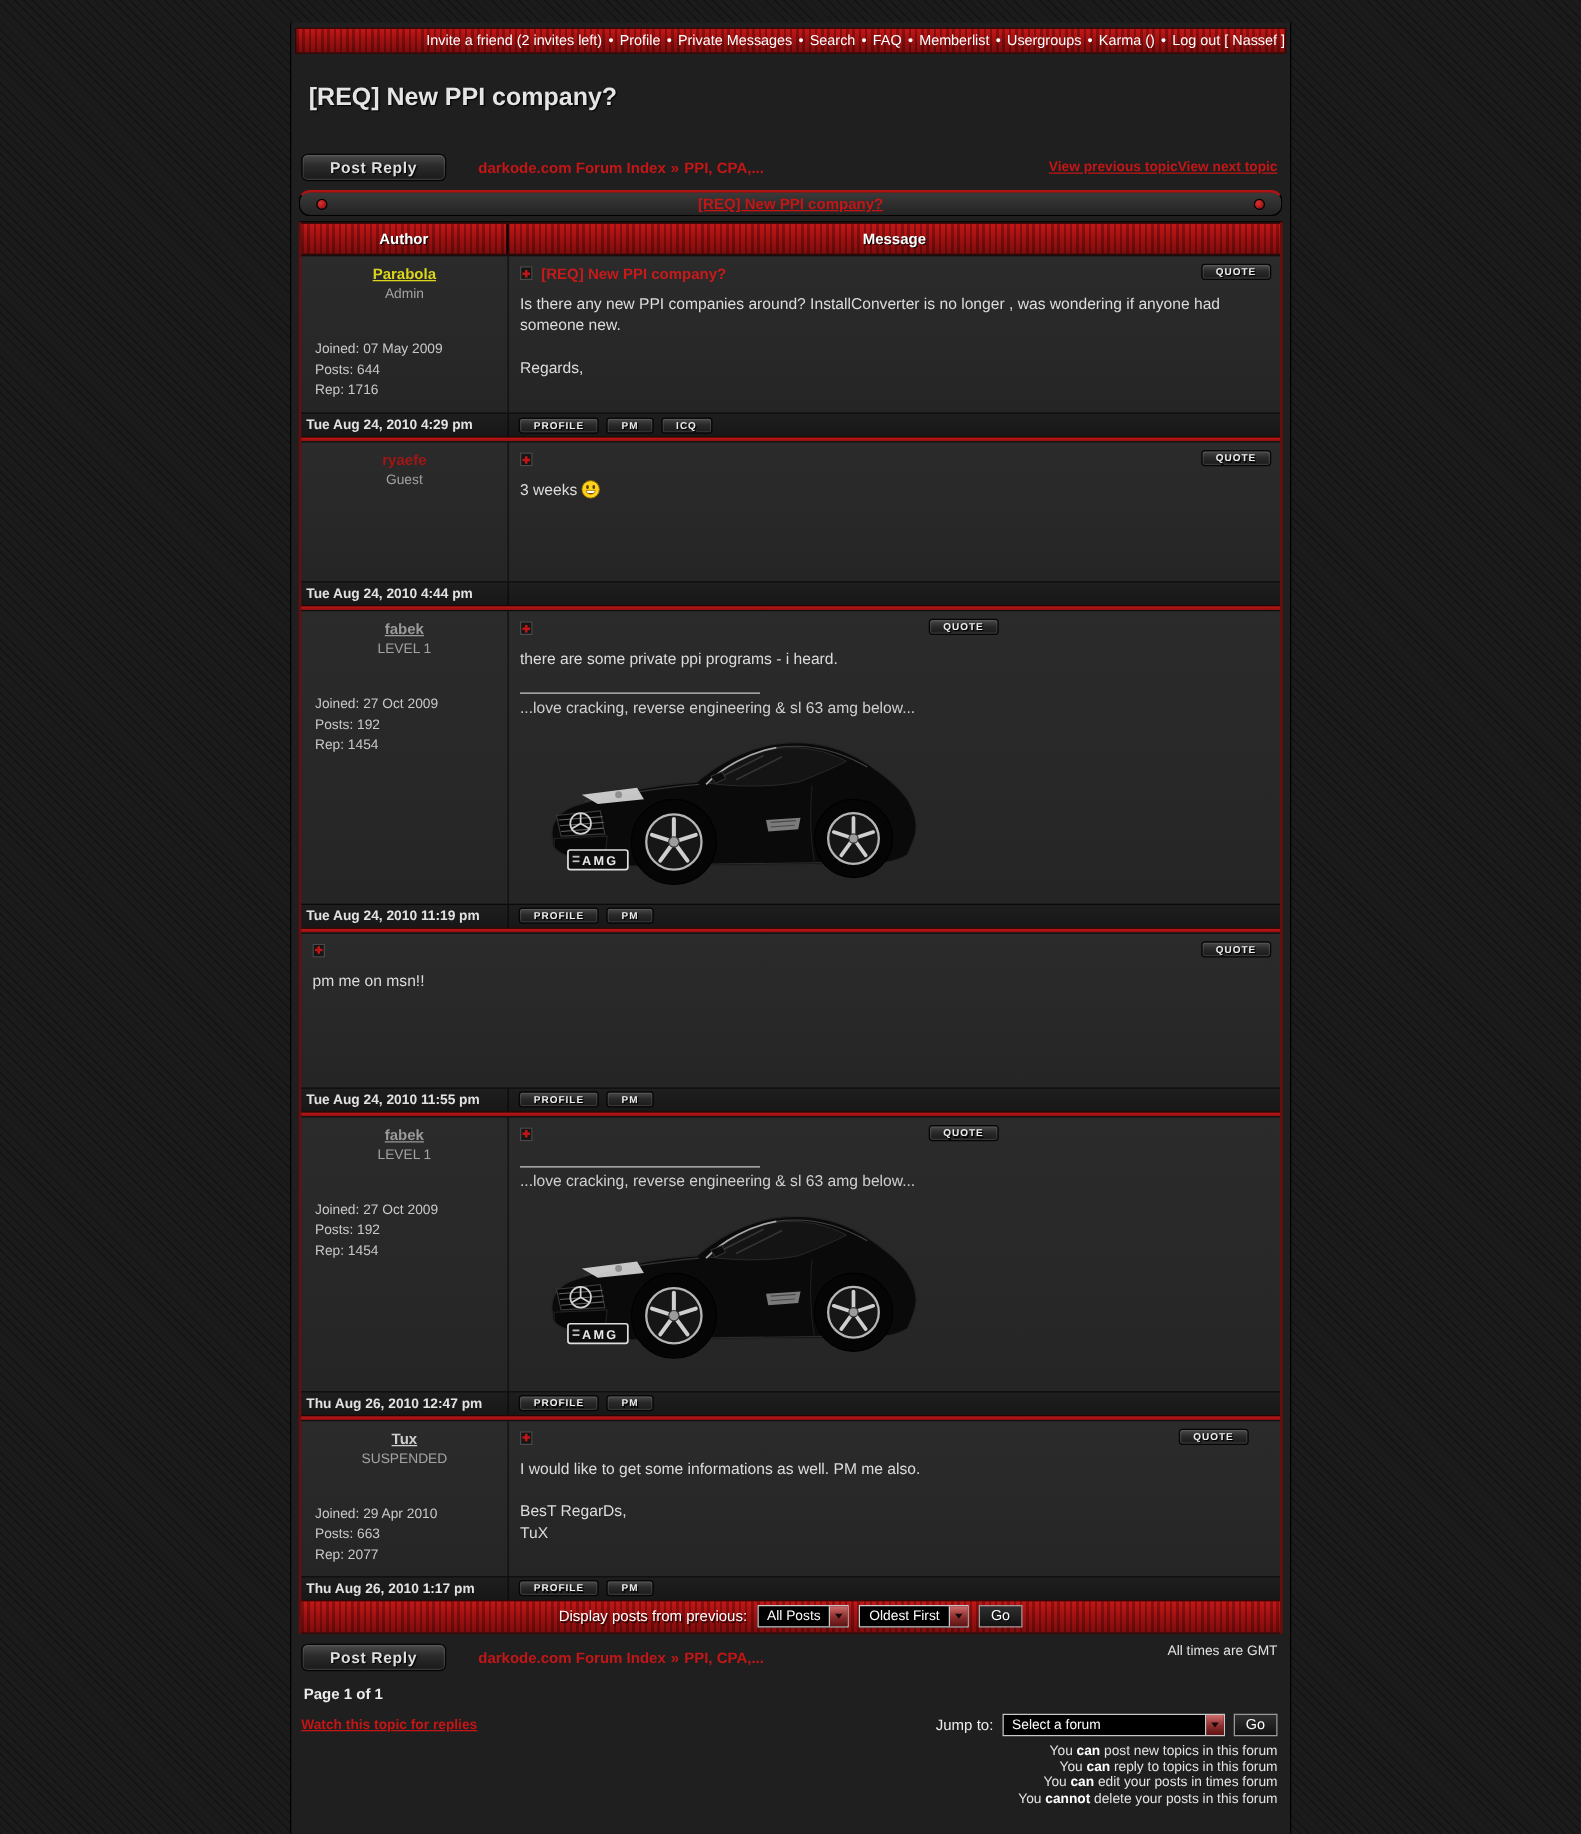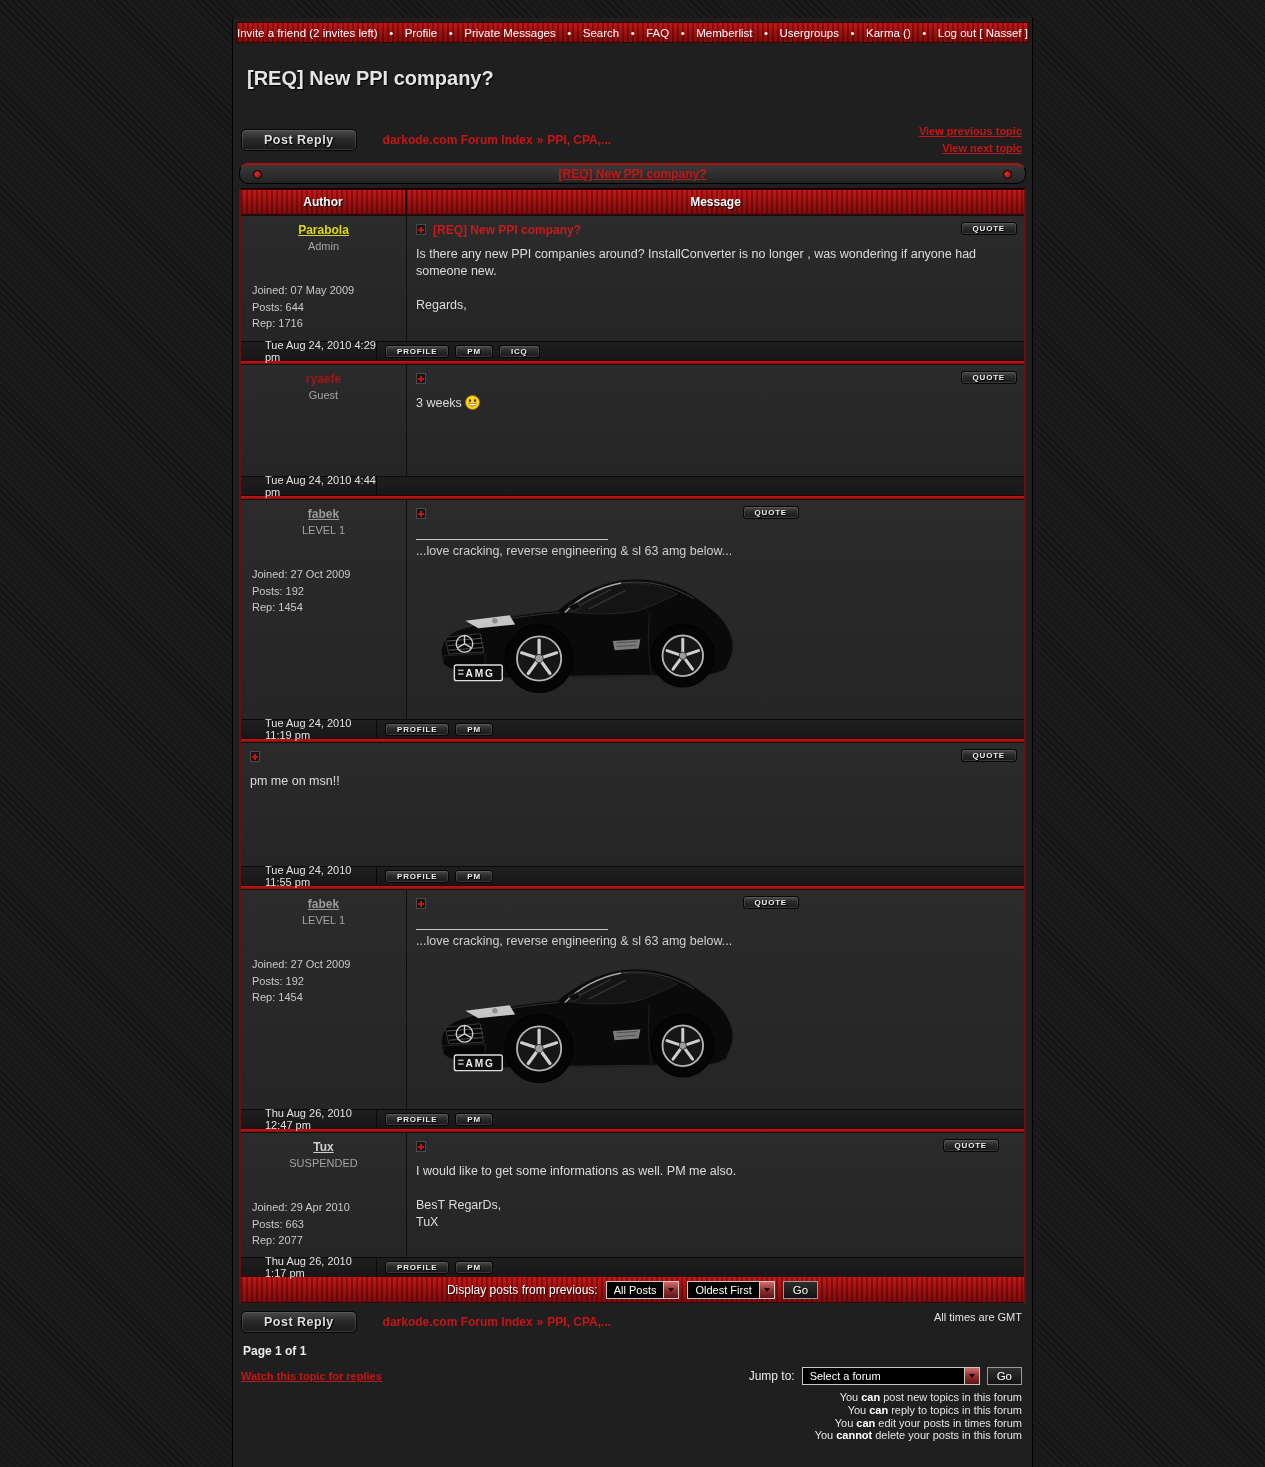--- a/index.html
+++ b/index.html
@@ -14,33 +14,33 @@
     position:absolute; left:232px; top:18px; width:801px; height:1449px;
     background:#1f1f1f; border-left:1px solid #000; border-right:1px solid #000;
   }
   
   .redbar {
     background-image:repeating-linear-gradient(90deg, rgba(0,0,0,.28) 0 2px, transparent 2px 5px),
       linear-gradient(180deg,#c41717 0%,#a31111 45%,#7e0c0c 100%);
     border:1px solid #3a0404;
   }
   .topnav {
-    margin:4px 3px 0; height:21px; display:flex; align-items:center; justify-content:space-between;
+    margin:4px 3px 0; height:21px; display:flex; align-items:center; justify-content:flex-end;
     color:#fff; font-size:11.5px;
   }
   .topnav a { color:#fff; text-decoration:none; cursor:pointer; }
   .topnav .sep { margin:0 5px; color:#fff; }
   
   .page-title { margin:24px 0 0 14px; font-size:20px; font-weight:700; color:#e4e4e4; text-shadow:1px 1px 1px #000; }
   .toolbar { margin:33px 10px 0 8px; display:flex; align-items:center; }
   .crumbs { margin-left:26px; font-size:12px; font-weight:700; color:#c41616; }
   .crumbs a { color:#c41616; text-decoration:none; cursor:pointer; }
   .crumbs .csep { margin:0 4px; }
   .spacer { flex:1; }
-  .viewlinks { display:flex; flex-direction:column; align-items:flex-end; line-height:1.5; font-size:11px; }
+  .viewlinks { display:flex; flex-direction:row; align-items:flex-end; line-height:1.5; font-size:11px; }
   .viewlinks a { color:#c41616; text-decoration:underline; font-weight:700; cursor:pointer; }
   
   .topicbar {
     margin:7px 6px 0; height:21px; position:relative;
     display:flex; align-items:center; justify-content:center;
     background:linear-gradient(180deg,#3a3a3a,#232323);
     border:1px solid #000; border-top:2px solid #b01212; border-radius:9px;
   }
   .topicbar .dot {
     position:absolute; top:5px; width:9px; height:9px; border-radius:50%;
@@ -77,21 +77,21 @@
   .post--qnear .quote-btn { right:25px; }
   .msg-body { margin-top:9px; font-size:12.5px; color:#dcdcdc; line-height:1.35; }
   .msg-body p { margin:0; }
   .blank { height:17px; }
   .smiley { width:15px; height:15px; vertical-align:-3px; margin-left:3px; }
   .sig { margin-top:18px; }
   .sig-line { width:192px; border-top:1px solid #c9c9c9; }
   .sig-text { margin-top:4px; font-size:12.5px; color:#cfcfcf; }
   .car { width:330px; height:140px; display:block; margin:2px 0 0 6px; }
   .post-foot { display:flex; height:19px; background:linear-gradient(180deg,#1e1e1e,#171717); border-top:1px solid #0a0a0a; }
-  .foot-date { width:136px; flex-shrink:0; border-right:1px solid #0a0a0a; display:flex; align-items:center; padding-left:24px; font-size:11px; font-weight:400; color:#e2e2e2; }
+  .foot-date { width:166px; flex-shrink:0; border-right:1px solid #0a0a0a; display:flex; align-items:center; padding-left:4px; font-size:11px; font-weight:700; color:#e2e2e2; }
   .foot-btns { flex:1; display:flex; align-items:center; gap:6px; padding-left:8px; }
   .redsep { height:4px; background:linear-gradient(180deg,#c51616,#8c0e0e); border-top:1px solid #2a0404; }
   
   .sbtn, .bigbtn {
     display:inline-flex; align-items:flex-start; overflow:hidden; cursor:pointer;
     border:1px solid #060606; border-radius:3px;
     background:linear-gradient(180deg,#4a4a4a 0%,#2a2a2a 45%,#1a1a1a 100%);
     box-shadow:0 0 0 1px rgba(130,130,130,.28) inset;
   }
   .sbtn { height:13px; }
@@ -327,20 +327,23 @@
         </div>
         <div class="cell-message">
           <div class="msg-head">
             <span class="post-icon"></span>
             <span class="sbtn quote-btn">
                 <span class="cap"></span>
                 <span class="lbl">QUOTE</span>
                 <span class="cap"></span>
               </span>
           </div>
+          <div class="msg-body">
+            <p>there are some private ppi programs - i heard.</p>
+          </div>
           <div class="sig">
             <div class="sig-line"></div>
             <div class="sig-text">...love cracking, reverse engineering &amp; sl 63 amg below...</div>
             <svg class="car" viewBox="0 0 340 152">
               <use href="#car-sl63"></use>
               <text x="54" y="127" font-size="11" font-weight="bold" fill="#e8e8e8" text-anchor="middle" letter-spacing="2" font-family="Liberation Sans, sans-serif">AMG</text>
             </svg>
           </div>
         </div>
       </div>

